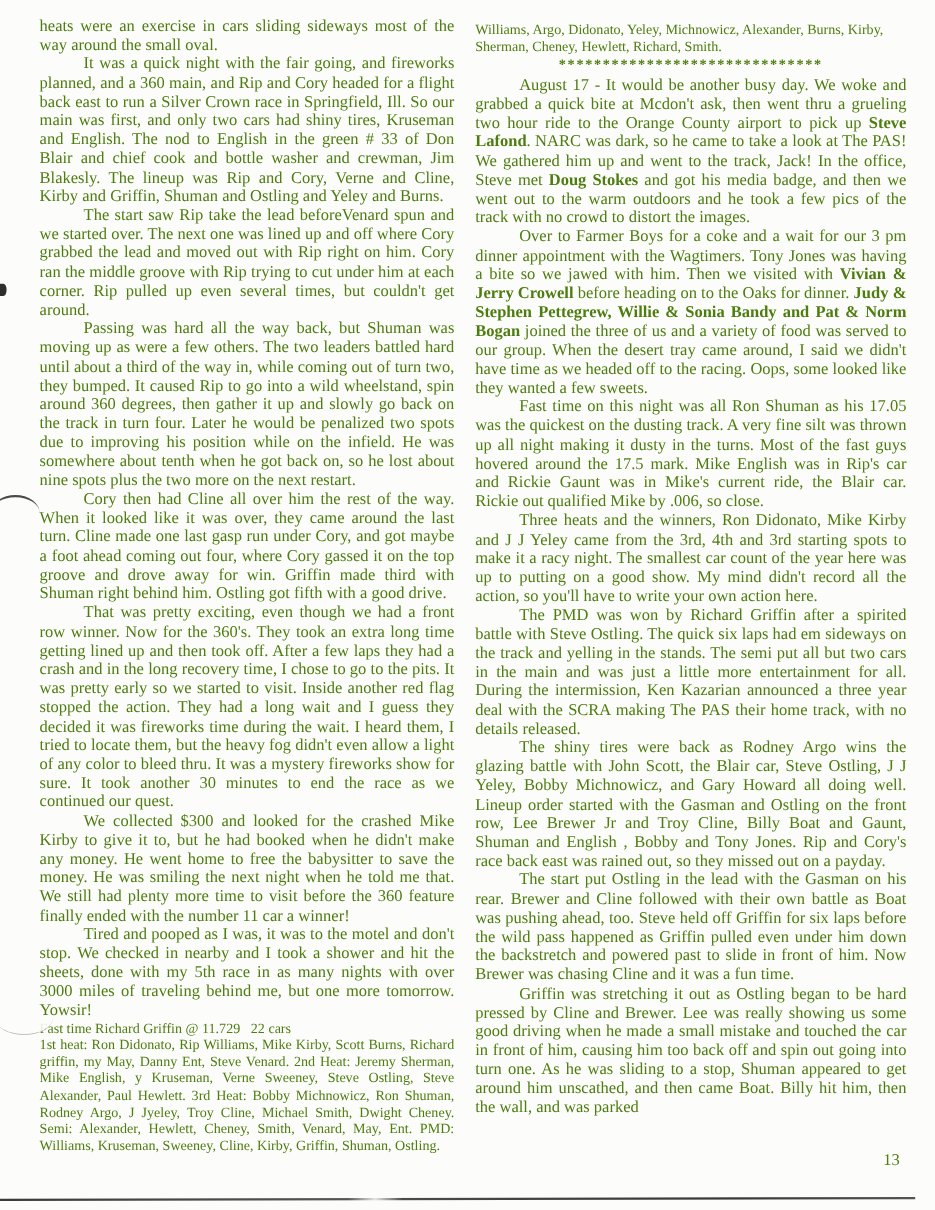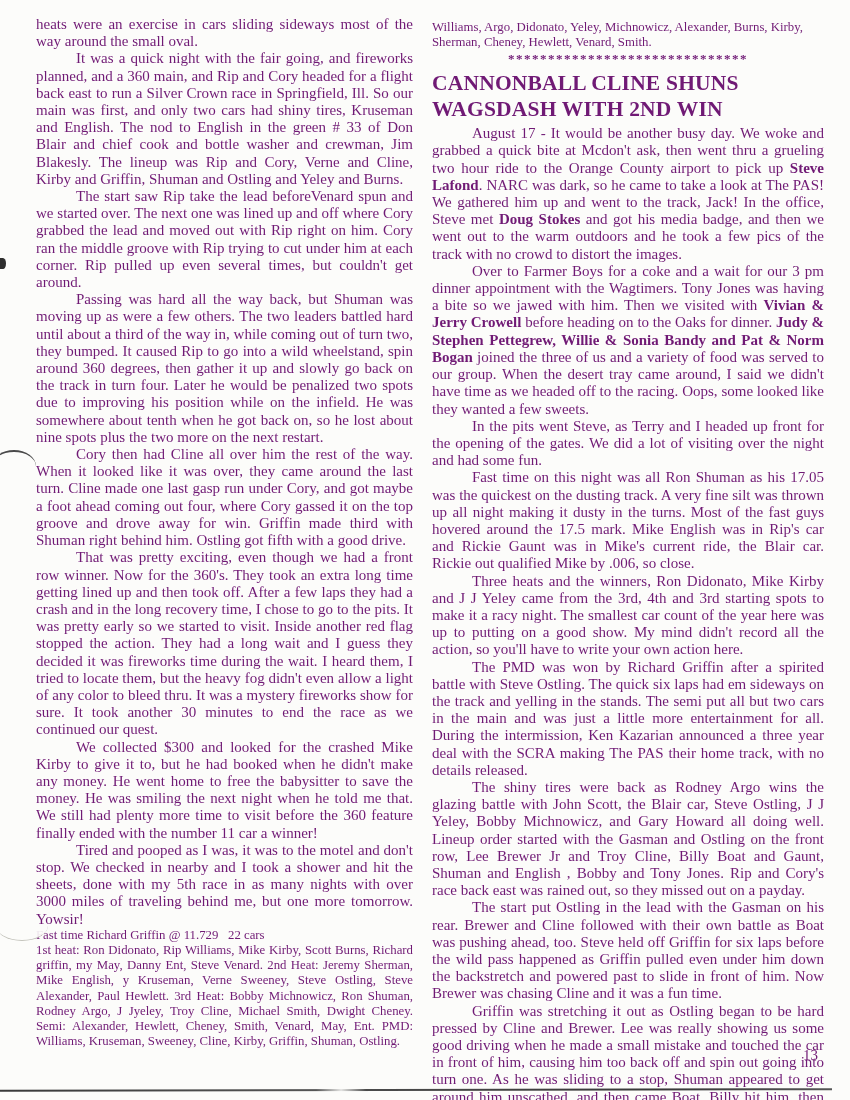--- a/index.html
+++ b/index.html
@@ -1,19 +1,19 @@
 <!DOCTYPE html>
 <html><head>
 <meta charset="utf-8">
 <style>
   html,body { margin:0; padding:0; background:#ffffff; }
   .page {
     position:relative; width:850px; height:1100px;
     background:#fcfcfa; overflow:hidden;
-    font-family:"Liberation Serif", serif; color:#701a75;
+    font-family:"Liberation Serif", serif; color:#4d7c0f;
   }
   .col { position:absolute; }
   .col-left  { left:36px;  width:377px; top:16px; }
   .col-right { left:432px; width:392px; top:20px; }
   p { margin:0; text-align:justify; font-size:15px; line-height:17.2px; }
   .ind { text-indent:40px; }
   .results-heading {
     font-size:18.5px; font-weight:normal; margin:3px 0 2px 0;
     letter-spacing:0.5px;
   }
@@ -61,26 +61,24 @@
     <p class="ind">Cory then had Cline all over him the rest of the way. When it looked like it was over, they came around the last turn. Cline made one last gasp run under Cory, and got maybe a foot ahead coming out four, where Cory gassed it on the top groove and drove away for win. Griffin made third with Shuman right behind him. Ostling got fifth with a good drive.</p>
     <p class="ind">That was pretty exciting, even though we had a front row winner. Now for the 360's. They took an extra long time getting lined up and then took off. After a few laps they had a crash and in the long recovery time, I chose to go to the pits. It was pretty early so we started to visit. Inside another red flag stopped the action. They had a long wait and I guess they decided it was fireworks time during the wait. I heard them, I tried to locate them, but the heavy fog didn't even allow a light of any color to bleed thru. It was a mystery fireworks show for sure. It took another 30 minutes to end the race as we continued our quest.</p>
     <p class="ind">We collected $300 and looked for the crashed Mike Kirby to give it to, but he had booked when he didn't make any money. He went home to free the babysitter to save the money.  He was smiling the next night when he told me that. We still had plenty more time to visit before the 360 feature finally ended with the number 11 car a winner!</p>
     <p class="ind">Tired and pooped as I was, it was to the motel and don't stop. We checked in nearby and I took a shower and hit the sheets, done with my 5th race in as many nights with over 3000 miles of traveling behind me, but one more tomorrow. Yowsir!</p>
     <p class="results-line">Fast time Richard Griffin @ 11.729&nbsp;&nbsp; 22 cars</p>
     <p class="results-line">1st heat: Ron Didonato, Rip Williams, Mike Kirby, Scott Burns, Richard griffin, my May, Danny Ent, Steve Venard. 2nd Heat: Jeremy Sherman, Mike English, y Kruseman, Verne Sweeney, Steve Ostling, Steve Alexander, Paul Hewlett. 3rd Heat: Bobby Michnowicz, Ron Shuman, Rodney Argo, J Jyeley, Troy Cline, Michael Smith, Dwight Cheney. Semi: Alexander, Hewlett, Cheney, Smith, Venard, May, Ent. PMD: Williams, Kruseman, Sweeney, Cline, Kirby, Griffin, Shuman, Ostling.</p>
 
   </div>
 
   <div class="col col-right">
-    <p class="small-cont">Williams, Argo, Didonato, Yeley, Michnowicz, Alexander, Burns, Kirby, Sherman, Cheney, Hewlett, Venard, Smith.</p>
+    <p class="small-cont">Williams, Argo, Didonato, Yeley, Michnowicz, Alexander, Burns, Kirby, Sherman, Cheney, Hewlett, Richard, Smith.</p>
     <div class="divider">******************************</div>
-    <div class="headline">CANNONBALL CLINE SHUNS WAGSDASH WITH 2ND WIN</div>
     <p class="ind"><span>August 17 - It would be another busy day. We woke and grabbed a quick bite at Mcdon't ask, then went thru a grueling two hour ride to the Orange County airport to pick up </span><span style="font-weight: bold;">Steve Lafond</span><span>. NARC was dark, so he came to take a look at The PAS! We gathered him up and went to the track, Jack! In the office, Steve met </span><span style="font-weight: bold;">Doug Stokes</span><span> and got his media badge, and then we went out to the warm outdoors and he took a few pics of the track with no crowd to distort the images.</span></p>
     <p class="ind"><span>Over to Farmer Boys for a coke and a wait for our 3 pm dinner appointment with the Wagtimers. Tony Jones was having a bite so we jawed with him. Then we visited with </span><span style="font-weight: bold;">Vivian &amp; Jerry Crowell</span><span> before heading on to the Oaks for dinner. </span><span style="font-weight: bold;">Judy &amp; Stephen Pettegrew, Willie &amp; Sonia Bandy and Pat &amp; Norm Bogan</span><span> joined the three of us and a variety of food was served to our group. When the desert tray came around, I said we didn't have time as we headed off to the racing. Oops, some looked like they wanted a few sweets.</span></p>
-    <p class="ind">In the pits went Steve, as Terry and I headed up front for the opening of the gates. We did a lot of visiting over the night and had some fun.</p>
     <p class="ind">Fast time on this night was all Ron Shuman as his 17.05 was the quickest on the dusting track. A very fine silt was thrown up all night making it dusty in the turns. Most of the fast guys hovered around the 17.5 mark. Mike English was in Rip's car and Rickie Gaunt was in Mike's current ride, the Blair car. Rickie out qualified Mike by .006, so close.</p>
     <p class="ind">Three heats and the winners, Ron Didonato, Mike Kirby and J J Yeley came from the 3rd, 4th and 3rd starting spots to make it a racy night. The smallest car count of the year here was up to putting on a good show. My mind didn't record all the action, so you'll have to write your own action here.</p>
     <p class="ind">The PMD was won by Richard Griffin after a spirited battle with Steve Ostling. The quick six laps had em sideways on the track and yelling in the stands. The semi put all but two cars in the main and was just a little more entertainment for all. During the intermission, Ken Kazarian announced a three year deal with the SCRA making The PAS their home track, with no details released.</p>
     <p class="ind">The shiny tires were back as Rodney Argo wins the glazing battle with John Scott, the Blair car, Steve Ostling, J J Yeley, Bobby Michnowicz, and Gary Howard all doing well. Lineup order started with the Gasman and Ostling on the front row, Lee Brewer Jr and Troy Cline, Billy Boat and Gaunt, Shuman and English , Bobby and Tony Jones. Rip and Cory's race back east was rained out, so they missed out on a payday.</p>
     <p class="ind">The start put Ostling in the lead with the Gasman on his rear. Brewer and Cline followed with their own battle as Boat was pushing ahead, too. Steve held off Griffin for six laps before the wild pass happened as Griffin pulled even under him down the backstretch and powered past to slide in front of him. Now Brewer was chasing Cline and it was a fun time.</p>
     <p class="ind">Griffin was stretching it out as Ostling began to be hard pressed by Cline and Brewer. Lee was really showing us some good driving when he made a small mistake and touched the car in front of him, causing him too back off and spin out going into turn one. As he was sliding to a stop, Shuman appeared to get around him unscathed, and then came Boat. Billy hit him, then the wall, and was parked</p>
   </div>
 
   <div class="page-number">13</div>
 

